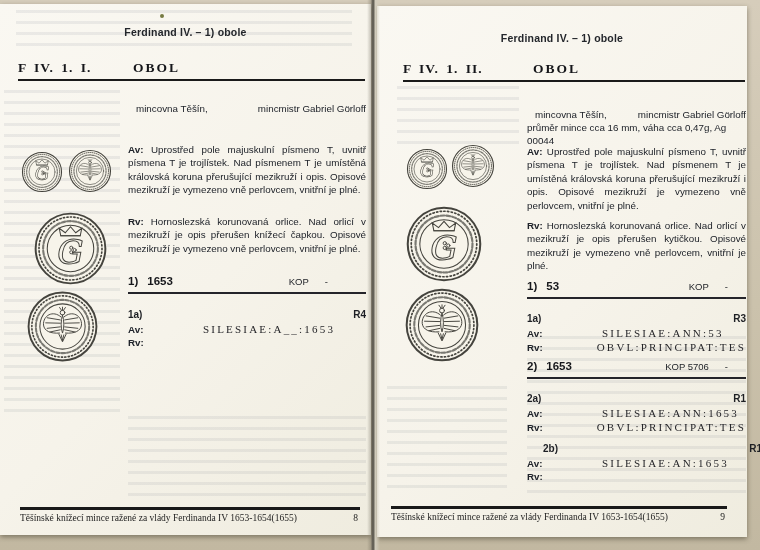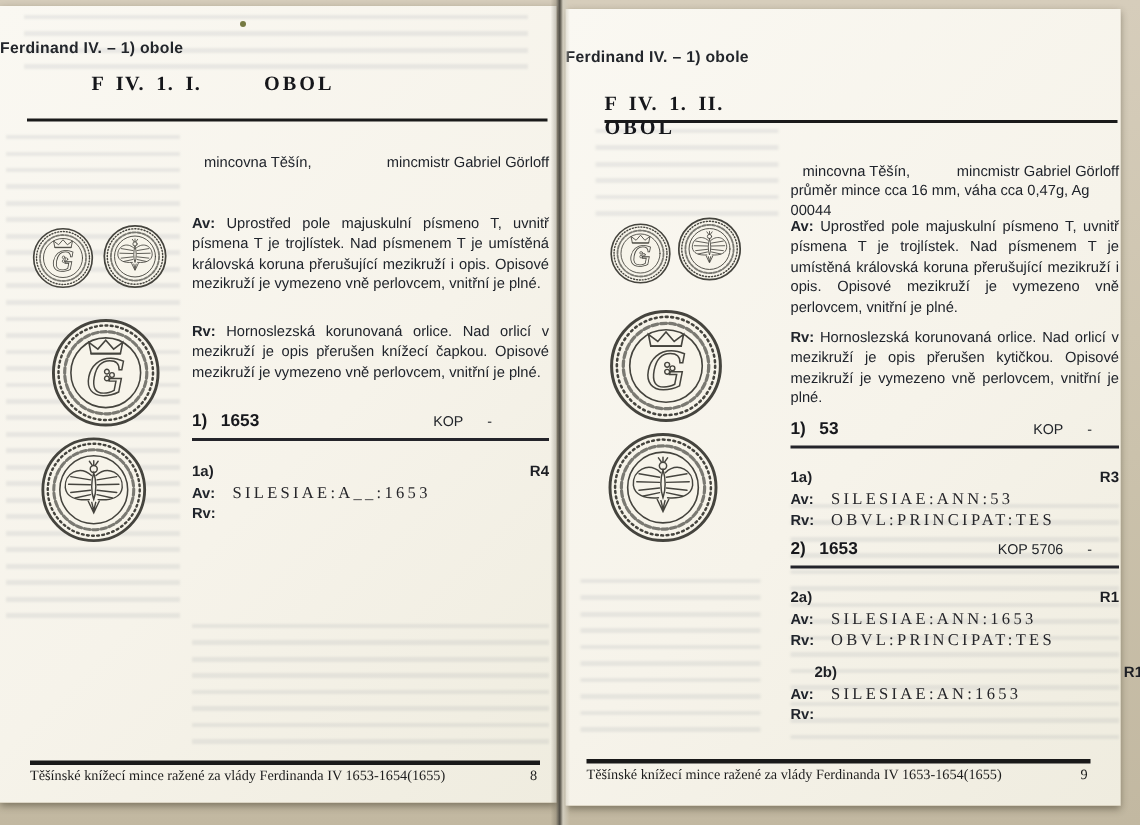--- a/index.html
+++ b/index.html
@@ -23,21 +23,21 @@
   }
   .ghost{
     position:absolute;z-index:0;
     background:repeating-linear-gradient(180deg,
       rgba(75,85,105,0.085) 0px, rgba(75,85,105,0.085) 3px,
       transparent 3px, transparent 11px);
     filter:blur(0.7px);
   }
   .speck{position:absolute;width:4px;height:4px;border-radius:50%;background:#767a42;z-index:2;}
   .running-head{
-    position:absolute;left:0;width:100%;text-align:left;z-index:2;
+    position:absolute;left:0;width:100%;text-align:center;z-index:2;
     font-weight:bold;font-size:10.5px;color:#23262b;letter-spacing:0.2px;
   }
   .sec-row{
     position:absolute;display:flex;z-index:2;
     font-family:"Liberation Serif",serif;font-weight:bold;
     font-size:13.5px;color:#15161a;
   }
   .sec-code{letter-spacing:1px;word-spacing:3px;}
   .sec-title{letter-spacing:2px;}
   .rule{position:absolute;background:#1a1a1a;height:2px;z-index:2;}
@@ -57,21 +57,21 @@
   .mr-l{margin-right:38px;}
   .mr-r{margin-right:18px;}
   .variant-row{
     position:absolute;display:flex;justify-content:space-between;z-index:2;
     font-weight:bold;font-size:10px;color:#1d1f24;padding-right:4px;
   }
   .legend-row{position:absolute;display:flex;align-items:baseline;z-index:2;}
   .legend-row b{width:27px;font-size:9.8px;color:#20242b;}
   .legend{
     font-family:"Liberation Serif",serif;font-size:11px;
-    letter-spacing:2.2px;color:#26262a;white-space:nowrap;
+    letter-spacing:2.2px;color:#26262a;white-space:nowrap;margin-left:48px;
   }
   .foot-bar{position:absolute;height:3px;background:#191919;z-index:2;}
   .foot-row{
     position:absolute;display:flex;justify-content:space-between;z-index:2;
     font-family:"Liberation Serif",serif;font-size:9.5px;color:#1d1d1d;
   }
   .coin{position:absolute;z-index:1;}
 </style>
 </head>
 <body>
@@ -110,21 +110,21 @@
 <div class="page" style="left:0;top:4px;width:371px;height:531px;">
 
   <div class="ghost" style="left:16px;top:6px;width:336px;height:44px;"></div>
   <div class="ghost" style="left:4px;top:86px;width:116px;height:330px;"></div>
   <div class="ghost" style="left:128px;top:412px;width:238px;height:80px;"></div>
 
   <div class="speck" style="left:160px;top:10px;"></div>
 
   <div class="running-head" style="top:22px;">Ferdinand IV. – 1)  obole</div>
 
-  <div class="sec-row" style="left:18px;top:44px;width:347px;margin-left:43px;">
+  <div class="sec-row" style="left:18px;top:56px;width:347px;">
     <span class="sec-code" style="width:115px;">F IV. 1. I.</span>
     <span class="sec-title">OBOL</span>
   </div>
   <div class="rule" style="left:18px;top:75px;width:347px;"></div>
 
   <div class="mint" style="left:128px;top:98px;width:238px;">
     <div class="mint-l1">
       <span>mincovna Těšín,</span>
       <span>mincmistr Gabriel Görloff</span>
     </div>
@@ -184,21 +184,21 @@
 </div>
 
 <div class="page" style="left:377px;top:6px;width:370px;height:531px;">
 
   <div class="ghost" style="left:20px;top:80px;width:122px;height:58px;"></div>
   <div class="ghost" style="left:10px;top:380px;width:120px;height:110px;"></div>
   <div class="ghost" style="left:150px;top:330px;width:219px;height:160px;"></div>
 
   <div class="running-head" style="top:26px;">Ferdinand IV. – 1)  obole</div>
 
-  <div class="sec-row" style="left:26px;top:55px;width:340px;flex-direction:column;">
+  <div class="sec-row" style="left:26px;top:55px;width:340px;">
     <span class="sec-code" style="width:130px;">F IV. 1. II.</span>
     <span class="sec-title">OBOL</span>
   </div>
   <div class="rule" style="left:26px;top:74px;width:342px;"></div>
 
   <div class="mint" style="left:150px;top:102px;width:219px;">
     <div class="mint-l1">
       <span>mincovna Těšín,</span>
       <span>mincmistr Gabriel Görloff</span>
     </div>

